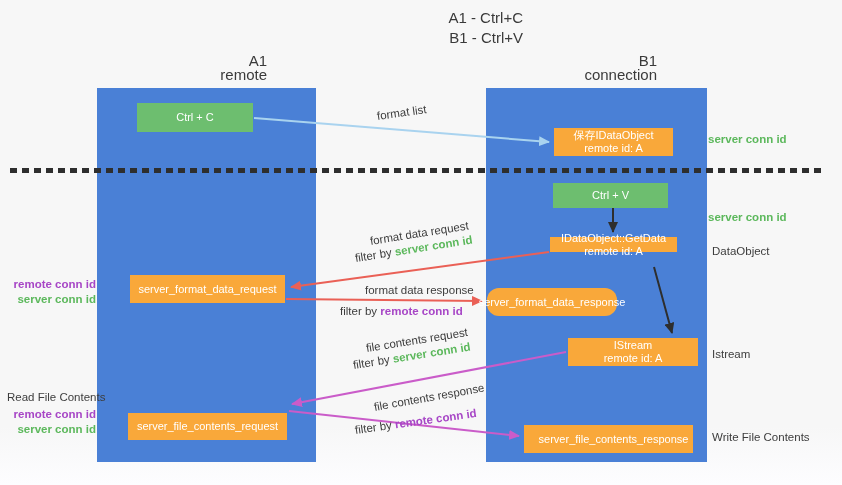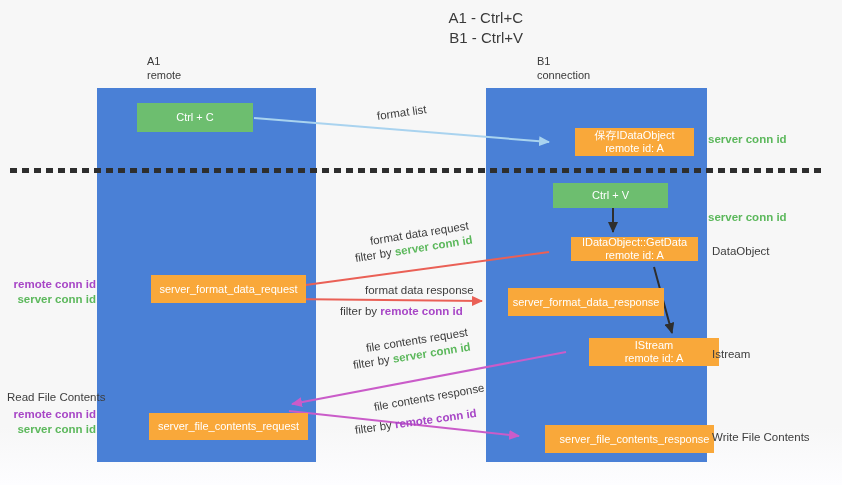--- a/index.html
+++ b/index.html
@@ -1,29 +1,29 @@
 <!DOCTYPE html>
 <html><head>
 <meta charset="utf-8">
 <style>
   html,body{margin:0;padding:0;}
   body{font-family:"Liberation Sans","DejaVu Sans",sans-serif;background:#f7f7f7;}
   #stage{position:relative;width:842px;height:485px;overflow:hidden;
          background:linear-gradient(180deg,#f7f7f7 0%,#f7f7f7 88%,#fdfdff 100%);}
   .title{position:absolute;left:303px;top:8px;width:220px;text-align:right;
          font-size:15px;line-height:20px;color:#3a3a3a;}
-  .lane-header{position:absolute;width:120px;text-align:left;font-size:11px;
+  .lane-header{position:absolute;width:120px;text-align:right;font-size:15px;
          line-height:14px;color:#3a3a3a;}
   .lane{position:absolute;top:88px;height:374px;background:#4a80d6;}
   .divider{position:absolute;left:10px;top:168px;width:814px;height:5px;
          background:repeating-linear-gradient(90deg,#2e2e2e 0 7px,transparent 7px 12px);}
   .node{position:absolute;display:flex;flex-direction:column;align-items:center;
          justify-content:center;color:#ffffff;font-size:11px;line-height:13px;
          text-align:center;white-space:nowrap;}
-  .orange{background:#f9a83a;margin-left:21px;}
+  .orange{background:#f9a83a;}
   .green{background:#6dbe6f;}
   .edge-label{position:absolute;font-size:11.5px;color:#3d3d3d;white-space:nowrap;
          transform-origin:left center;}
   .side-label{position:absolute;font-size:11.5px;color:#3d3d3d;white-space:nowrap;}
   .side-ids{position:absolute;width:86px;text-align:right;font-size:11.5px;
          font-weight:bold;line-height:15px;white-space:nowrap;}
   .id-green{color:#5cb85c;font-weight:bold;}
   .id-purple{color:#a746c6;font-weight:bold;}
   .arrows{position:absolute;left:0;top:0;pointer-events:none;}
 </style>
@@ -85,25 +85,25 @@
     <span>server_file_contents_request</span>
   </div>
 
   <div class="node orange" style="left:554px;top:128px;width:119px;height:28px;">
     <span>保存IDataObject</span>
     <span>remote id: A</span>
   </div>
   <div class="node green" style="left:553px;top:183px;width:115px;height:25px;">
     <span>Ctrl + V</span>
   </div>
-  <div class="node orange" style="left:550px;top:237px;width:127px;height:24px;">
+  <div class="node orange" style="left:550px;top:237px;width:127px;height:15px;">
     <span>IDataObject::GetData</span>
     <span>remote id: A</span>
   </div>
-  <div class="node orange" style="left:487px;top:288px;width:156px;height:28px;">
+  <div class="node orange" style="left:487px;top:288px;width:130px;height:28px;border-radius:12px;">
     <span>server_format_data_response</span>
   </div>
   <div class="node orange" style="left:568px;top:338px;width:130px;height:28px;">
     <span>IStream</span>
     <span>remote id: A</span>
   </div>
   <div class="node orange" style="left:524px;top:425px;width:159px;height:28px;padding-left:10px;">
     <span>server_file_contents_response</span>
   </div>
 

